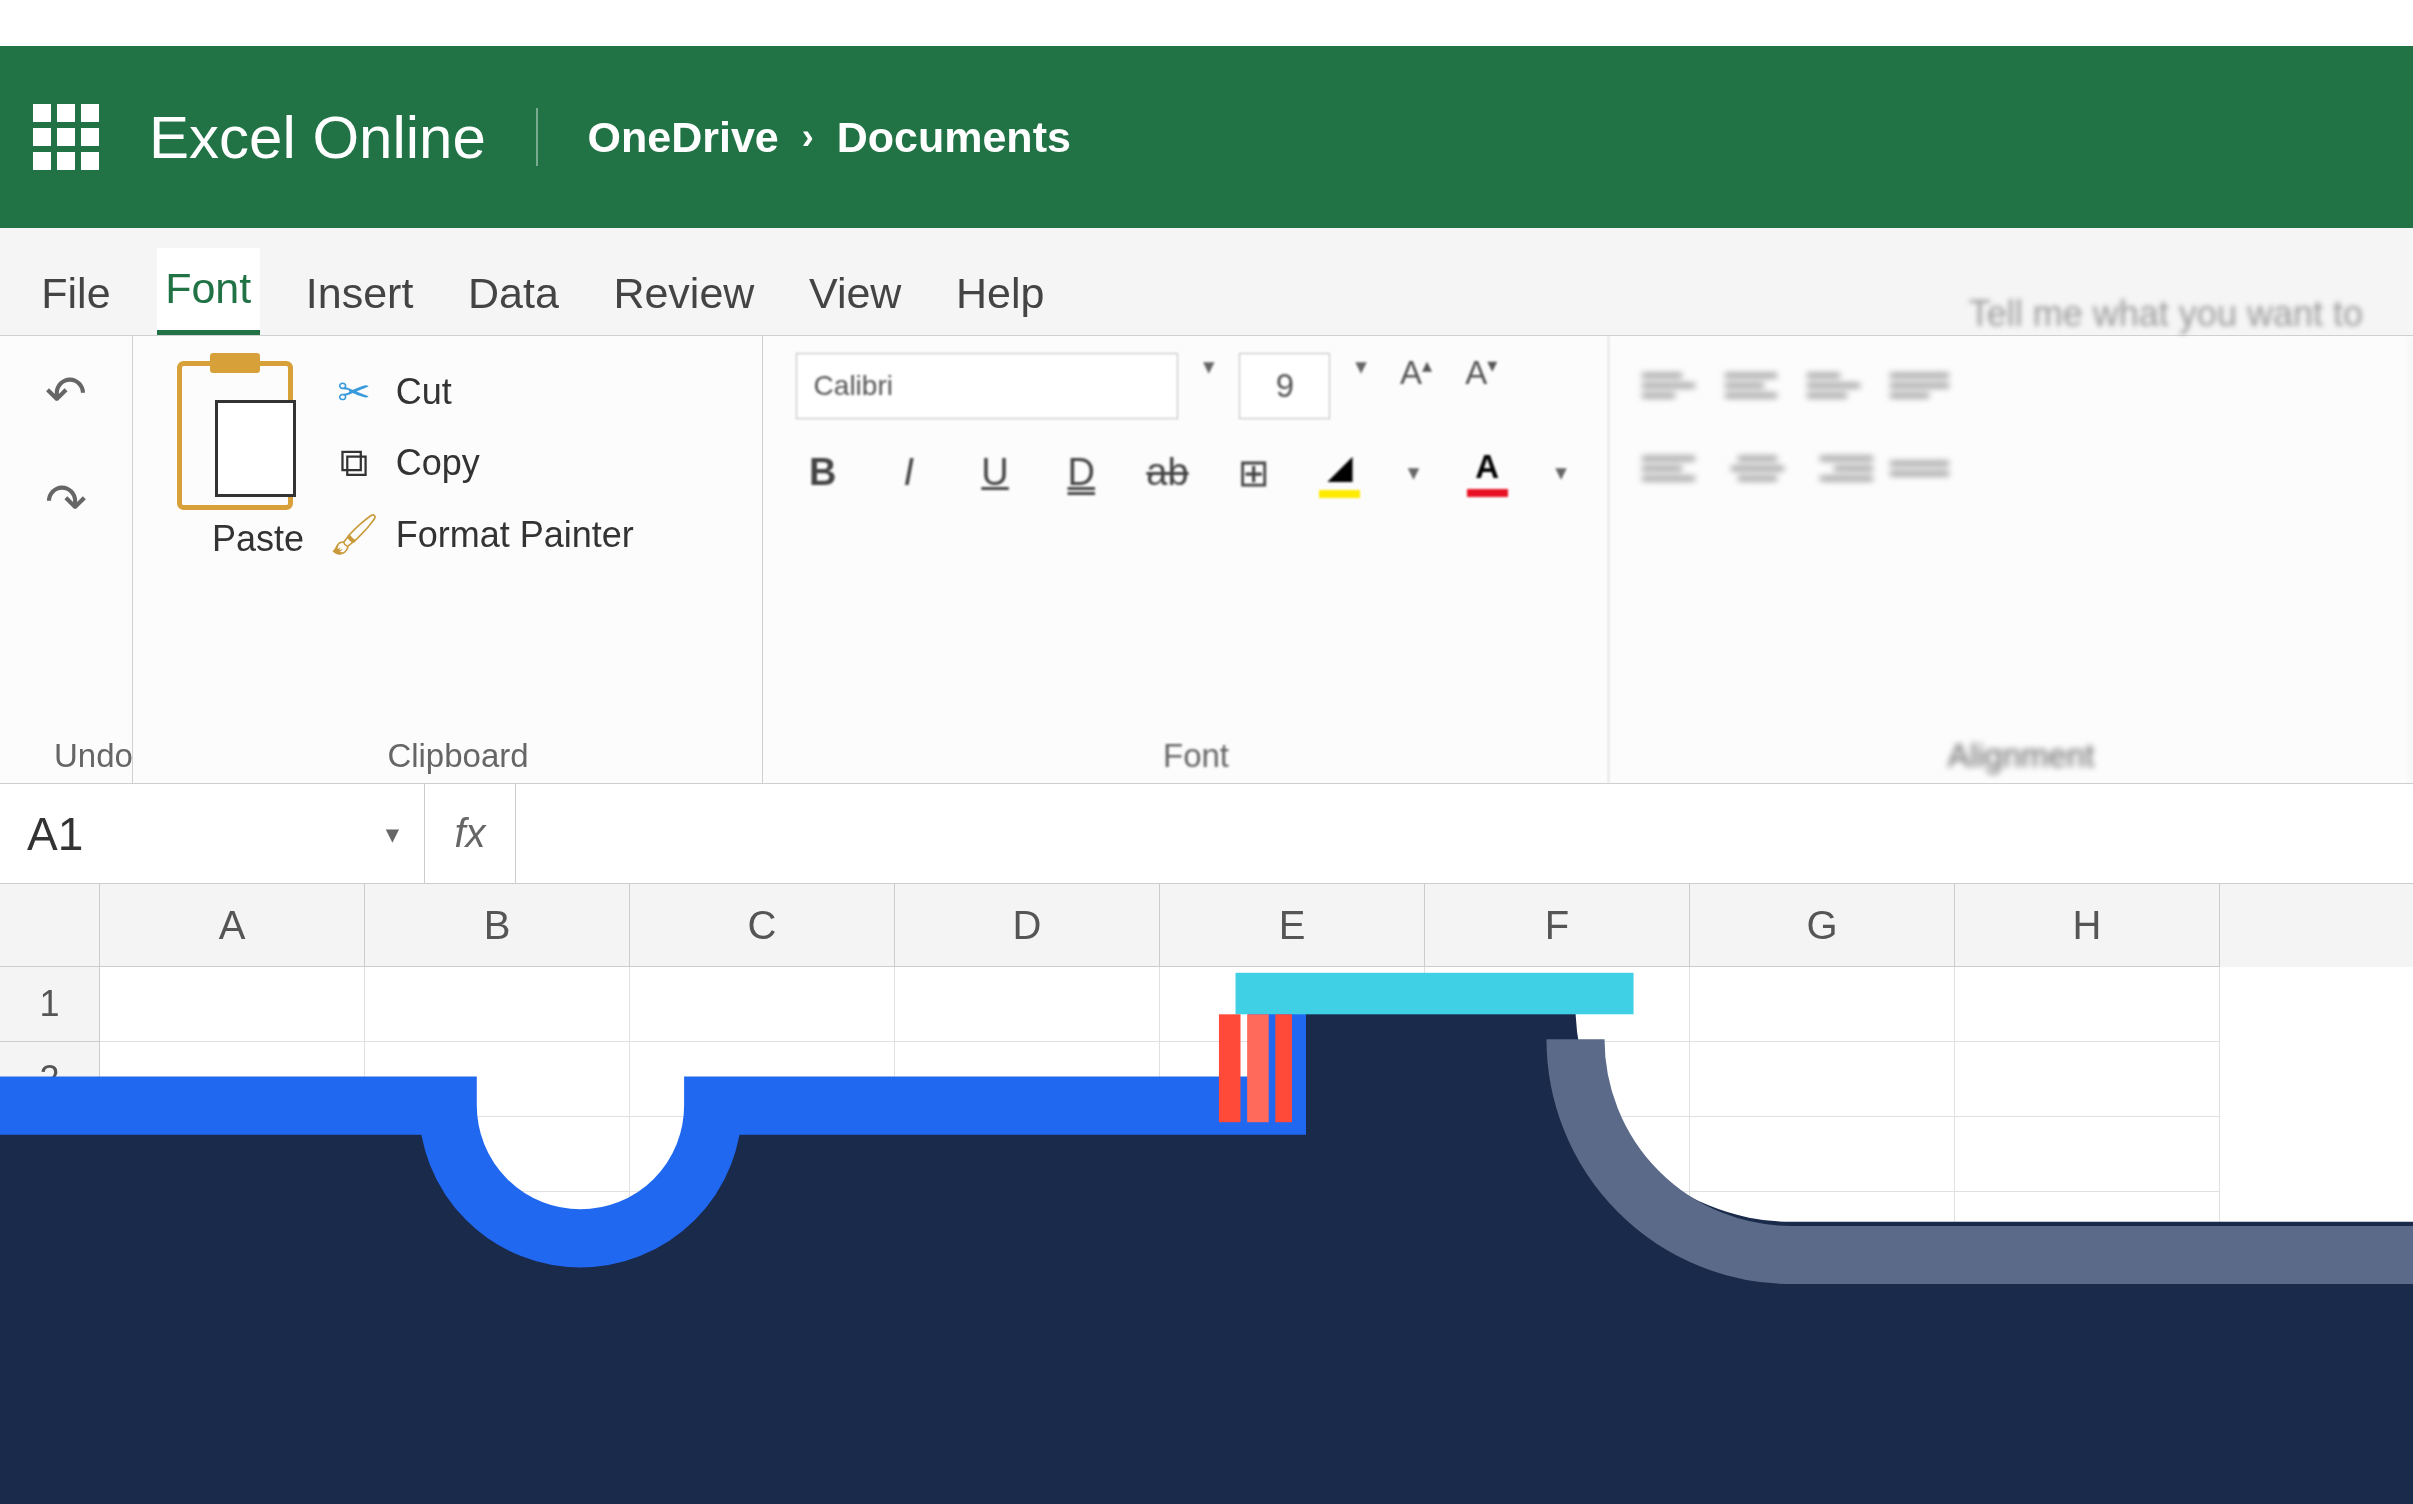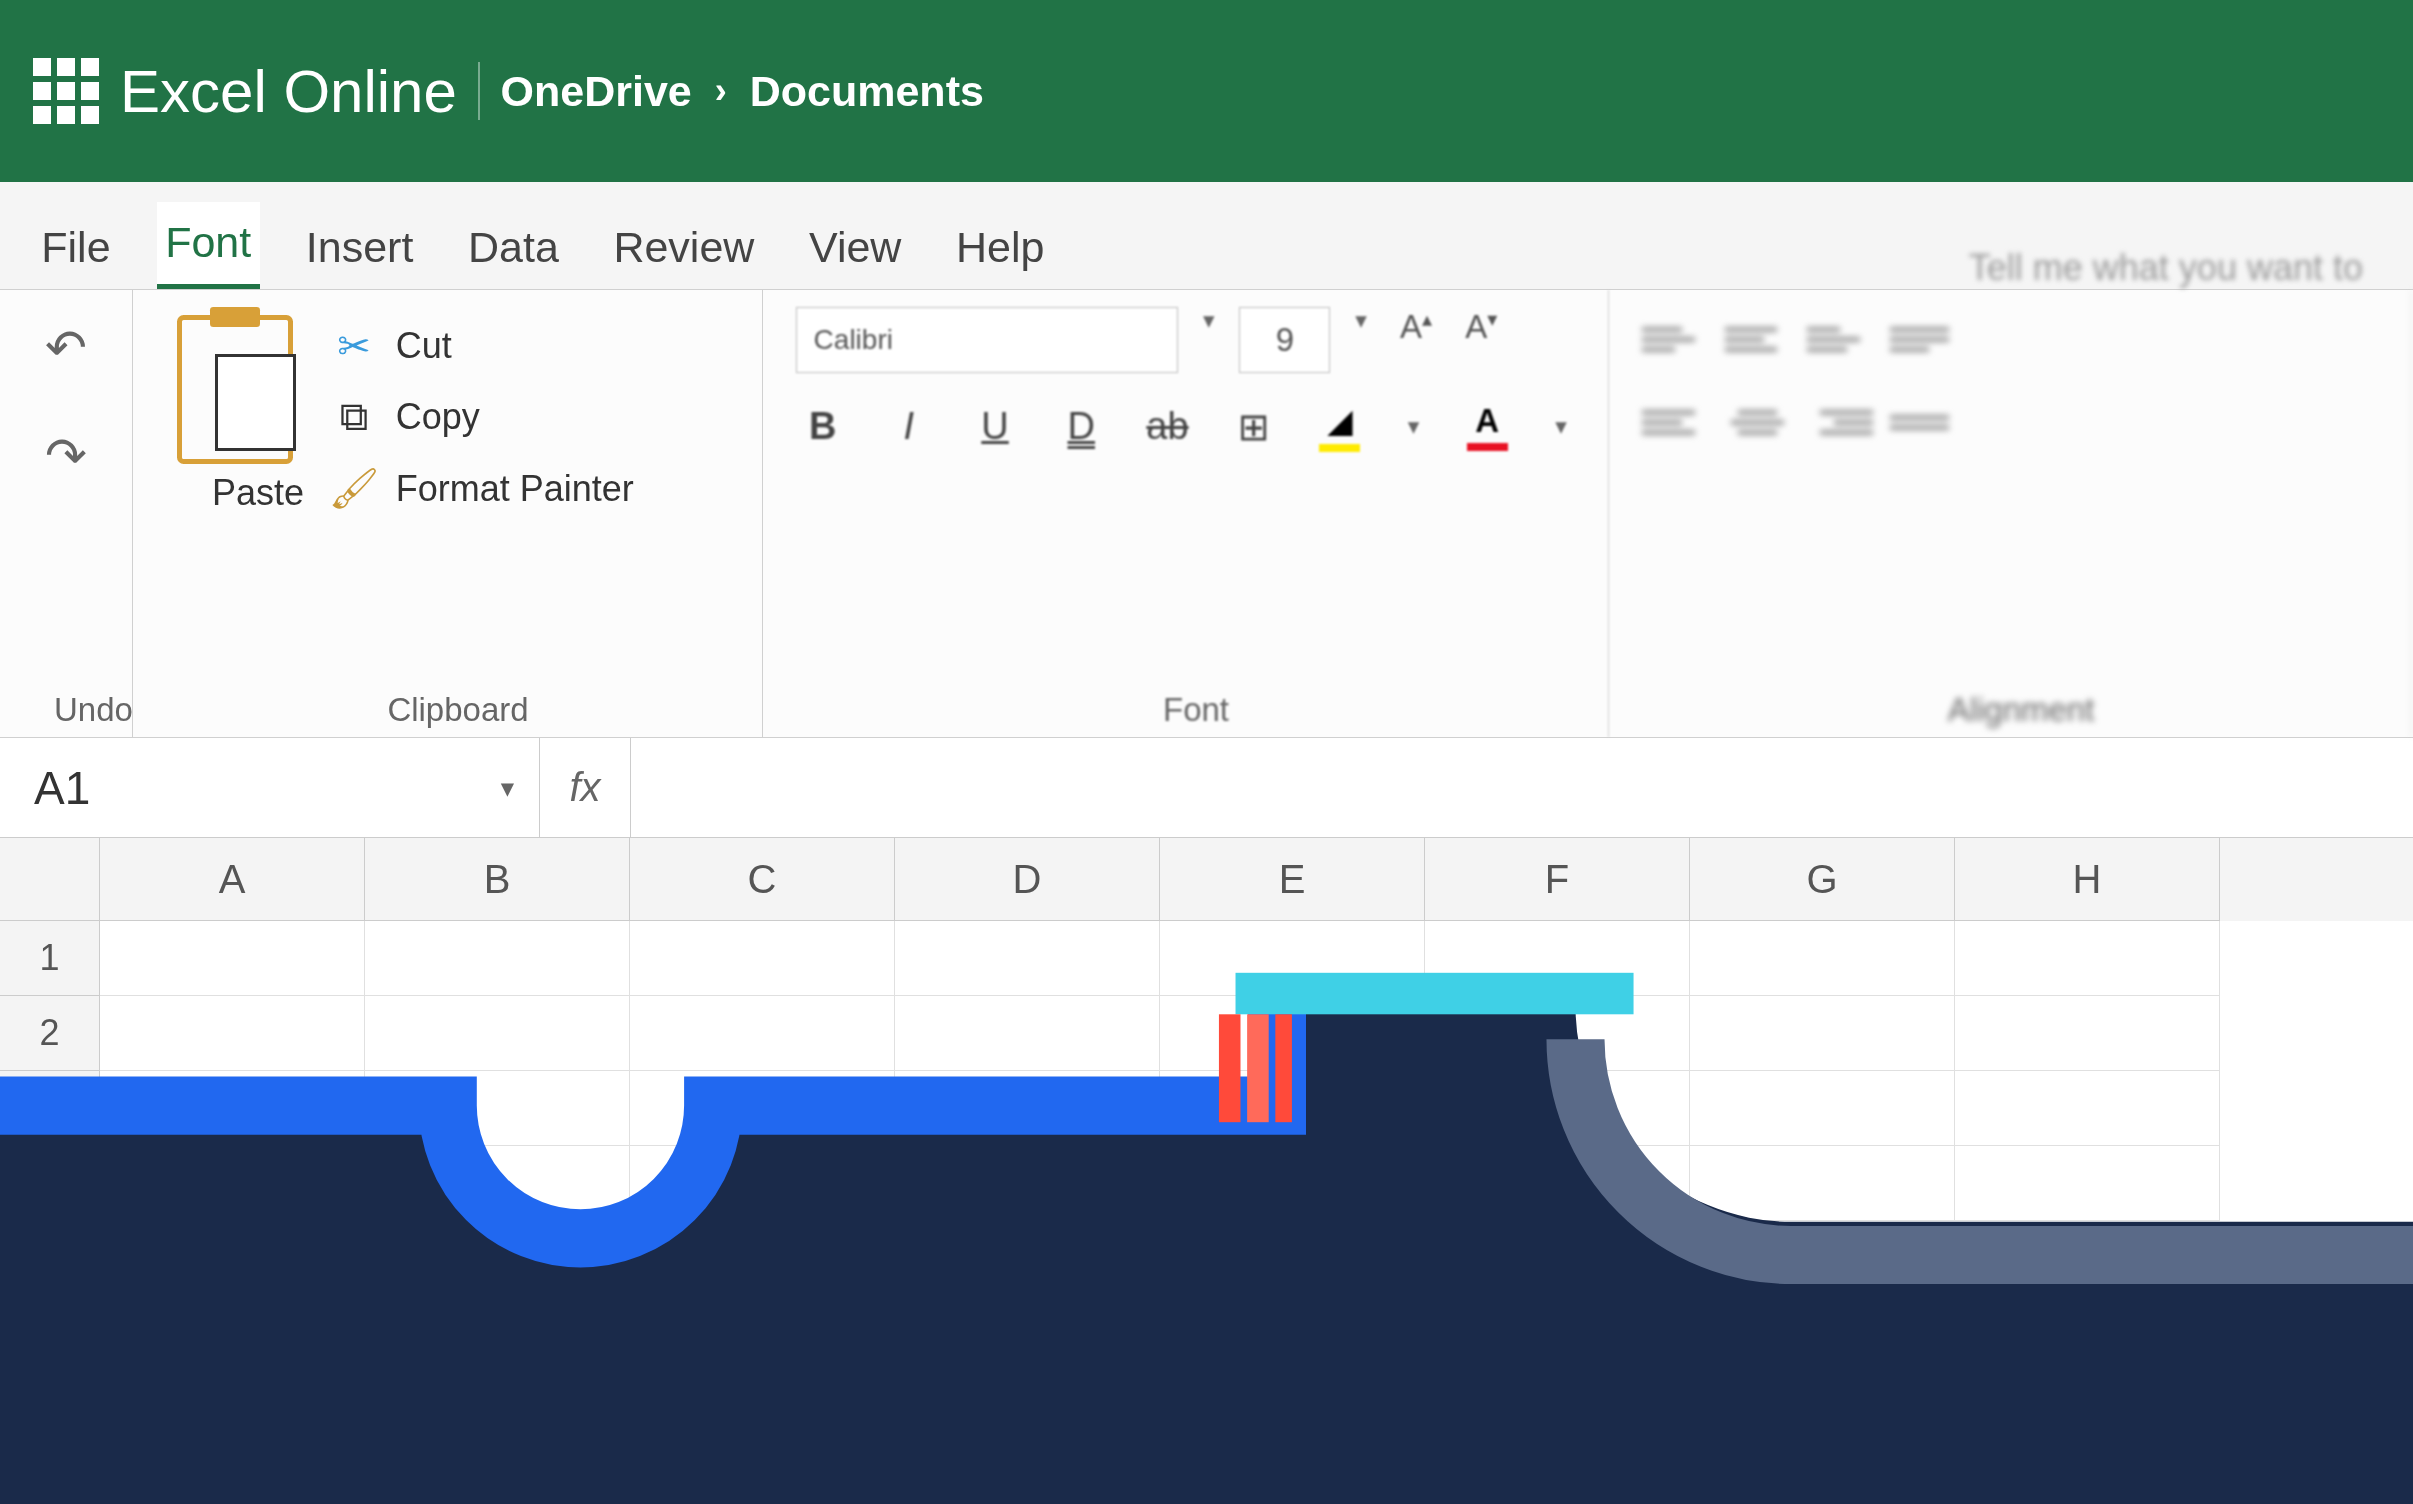--- a/index.html
+++ b/index.html
@@ -5,22 +5,23 @@
     * { margin: 0; padding: 0; box-sizing: border-box; font-family: "Segoe UI", Arial, sans-serif; }
     body { width: 2413px; height: 1504px; background: #fff; overflow: hidden; position: relative; }
 
     
     .header {
       background: #217346;
       height: 182px;
       display: flex;
       align-items: center;
       padding-left: 33px;
-      gap: 21px;
+      gap: 50px;
       color: #fff;
+      margin-top: 46px;
     }
     .waffle {
       width: 66px; height: 66px;
       display: grid;
       grid-template-columns: repeat(3, 1fr);
       grid-template-rows: repeat(3, 1fr);
       gap: 6.6px;
       cursor: pointer;
     }
     .waffle span { background: #fff; }
@@ -171,24 +172,24 @@
 
     
     .formula-bar {
       display: flex;
       height: 100px;
       border-bottom: 0.8px solid #ccc;
       background: #fff;
       align-items: center;
     }
     .name-box {
-      width: 540px; height: 100%;
+      width: 425px; height: 100%;
       border-right: 0.8px solid #ccc;
       display: flex; align-items: center;
-      padding-left: 34px;
+      padding-left: 27px;
       font-size: 46px;
       color: #333;
     }
     .name-box-dd { margin-left: auto; padding-right: 25px; font-size: 26.5px; color: #666; cursor: pointer; }
     .fx-label { width: 91px; text-align: left; font-size: 40px; font-style: italic; color: #666; border-right: 0.8px solid #ccc; height: 100%; display: flex; align-items: center; justify-content: center; }
     .formula-input { flex: 1; height: 100%; border: none; font-size: 40px; padding: 0 16.6px; outline: none; }
 
     
     .col-headers {
       display: flex;

